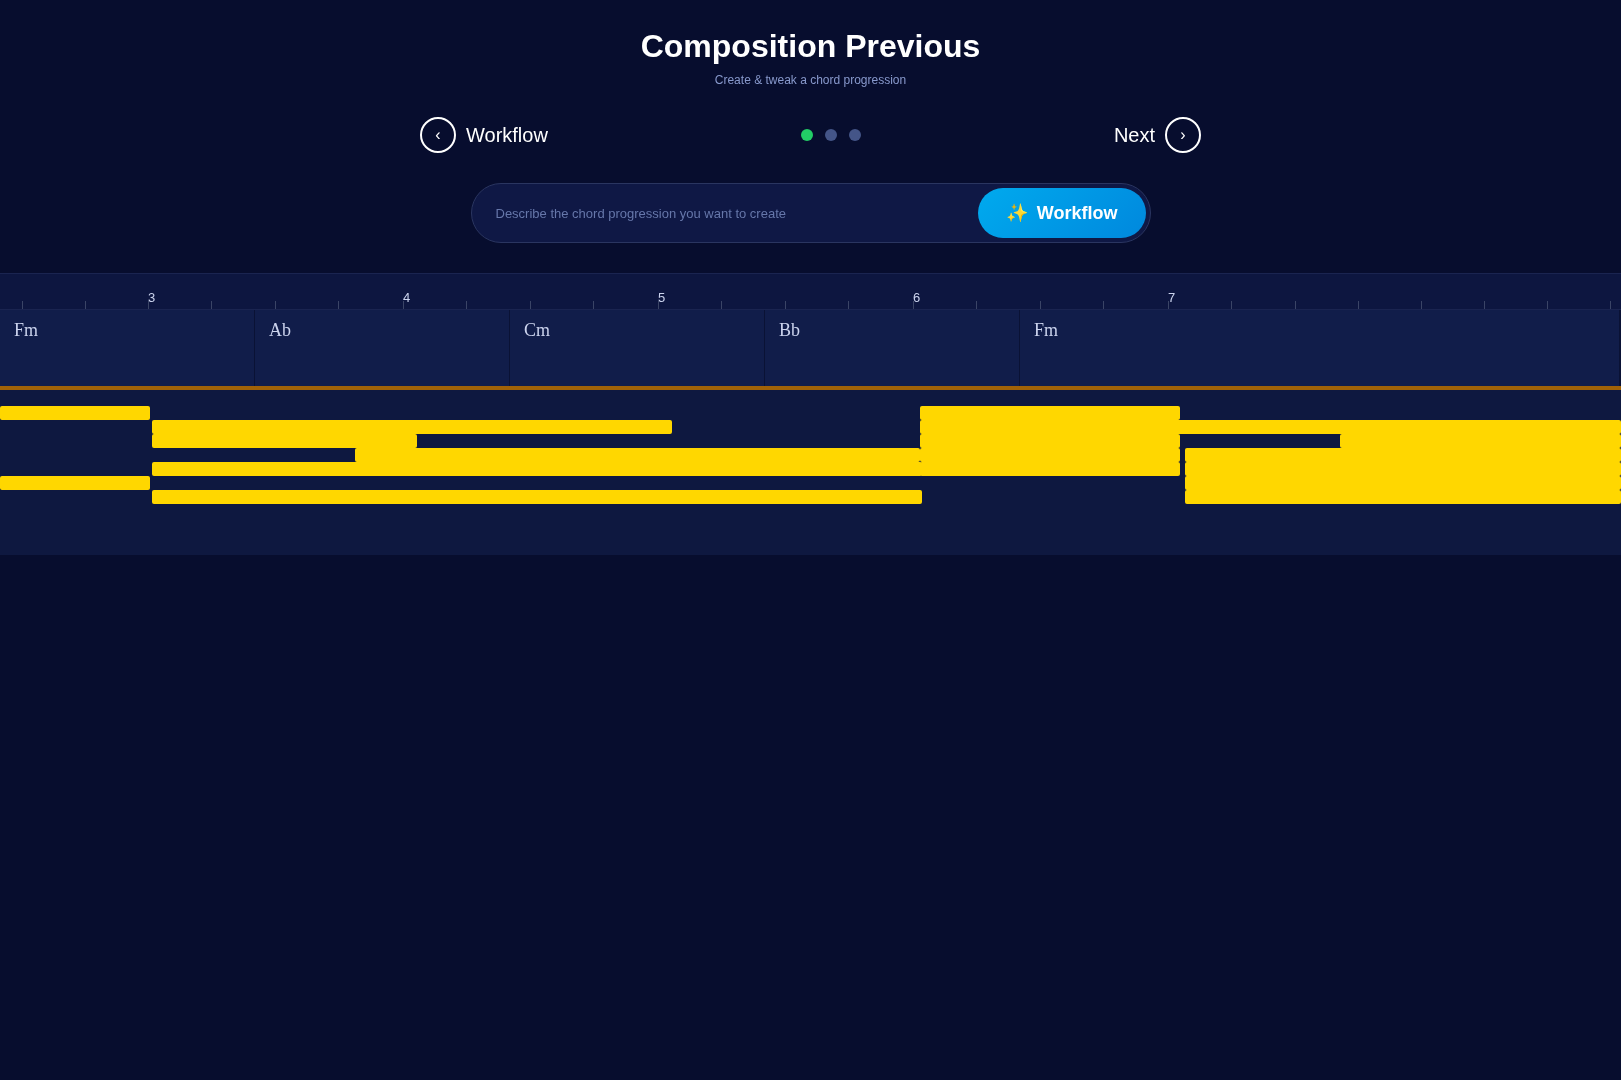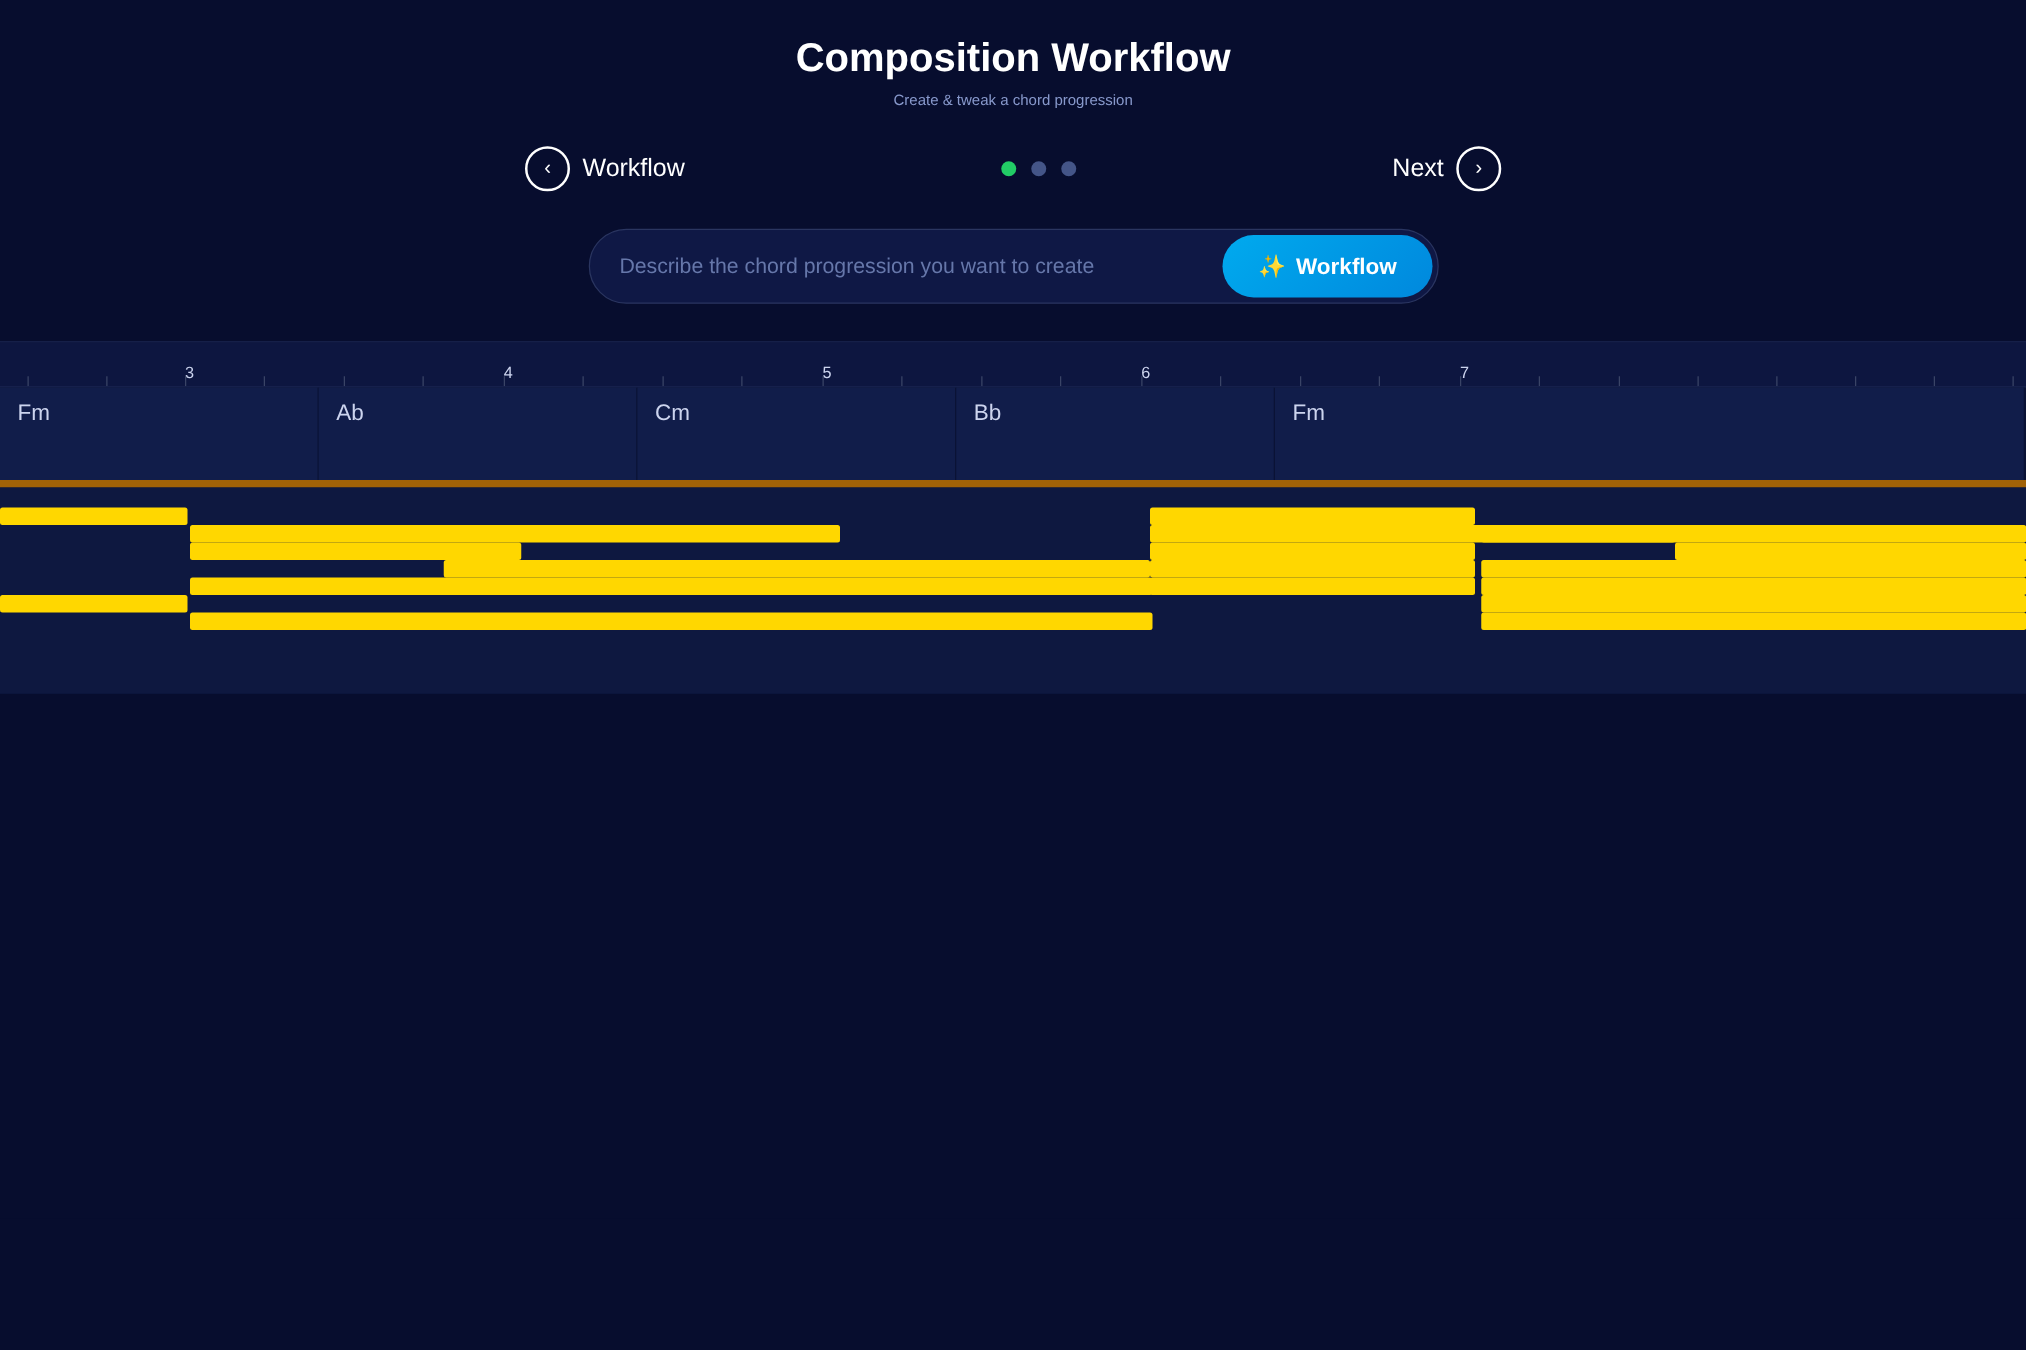--- a/index.html
+++ b/index.html
@@ -102,21 +102,21 @@
       border: 1.5px solid #2a3560;
       overflow: hidden;
     }
 
     .search-input {
       flex: 1;
       background: none;
       border: none;
       outline: none;
       color: #8899cc;
-      font-size: 17px;
+      font-size: 13px;
       padding: 14px 24px;
     }
 
     .search-input::placeholder {
       color: #6677aa;
     }
 
     .generate-btn {
       display: flex;
       align-items: center;
@@ -162,23 +162,24 @@
 
     .ruler-number {
       font-size: 13px;
       color: #ccd4ee;
     }
 
     
     .chord-row {
       display: flex;
       height: 80px;
-      border-bottom: 6px solid #a16207;
+      border-bottom: 4px solid #a16207;
       position: relative;
       overflow: hidden;
+      font-family: Liberation Serif, serif;
     }
 
     .chord-block {
       height: 100%;
       border-right: 1px solid #0a1235;
       display: flex;
       align-items: flex-start;
       padding: 10px 14px;
       font-size: 18px;
       font-weight: 500;
@@ -207,21 +208,21 @@
     .bottom-area {
       flex: 1;
       background-color: #070d2e;
       height: 420px;
     }
   </style>
 </head>
 <body>
 
 <div class="header">
-  <div class="header-title">Composition Workflow</div>
+  <div class="header-title">Composition Previous</div>
   <div class="header-subtitle">Create &amp; tweak a chord progression</div>
 </div>
 
 <div class="nav-bar">
   <button class="nav-btn">
     <div class="nav-circle">‹</div>
     <span>Workflow</span>
   </button>
 
   <div class="dots">

